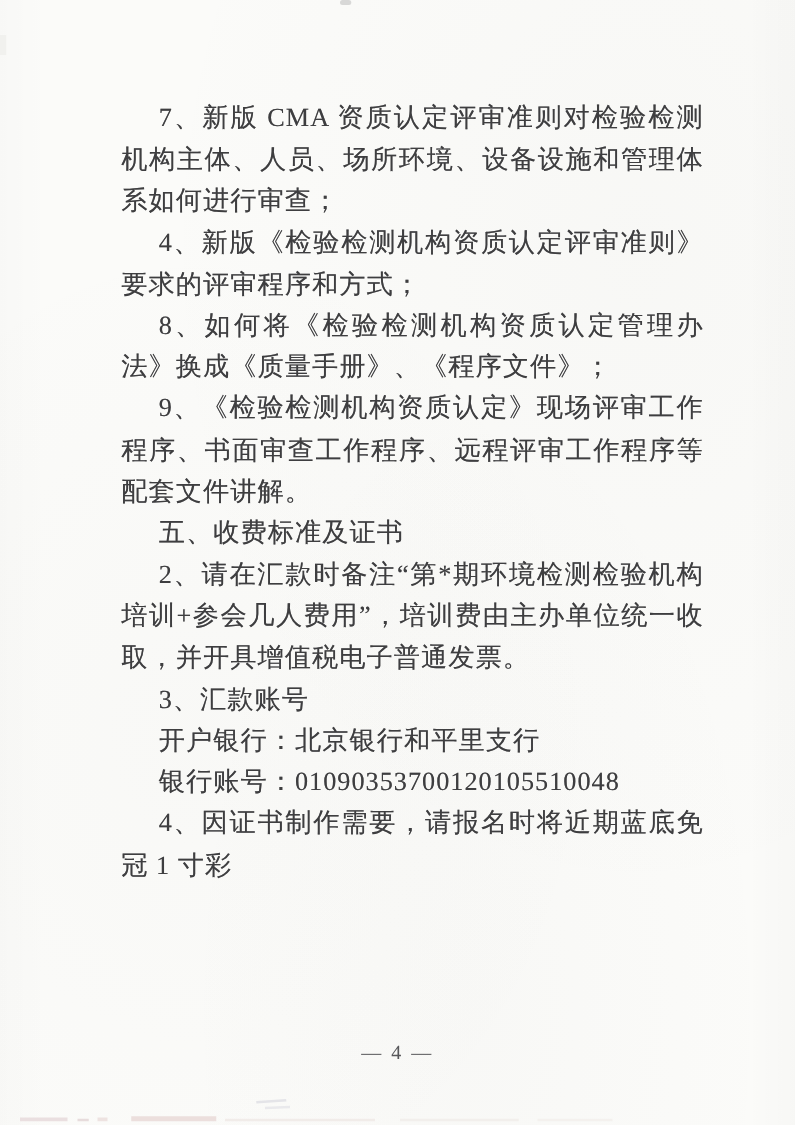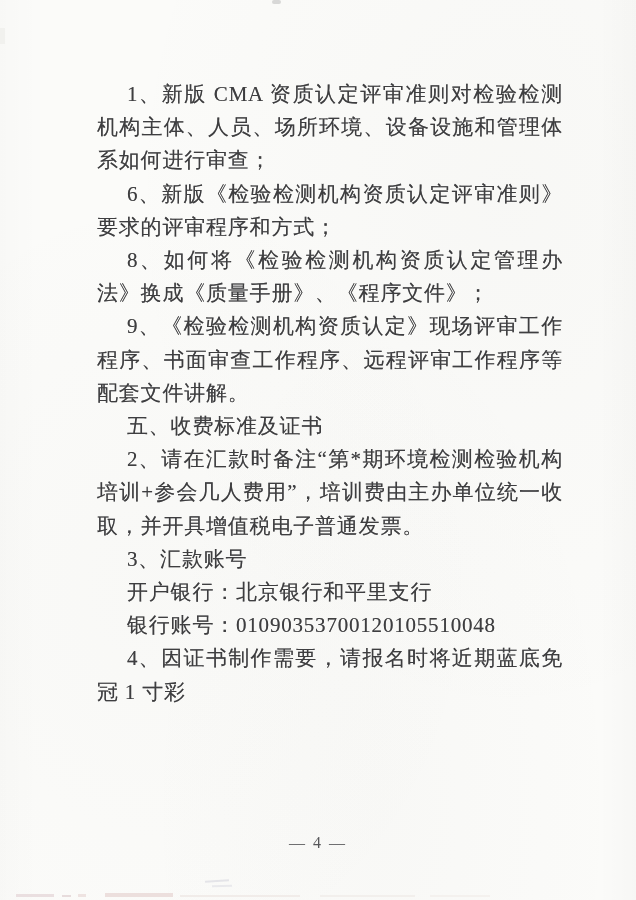--- a/index.html
+++ b/index.html
@@ -53,22 +53,22 @@
   .a-bot-3 { left: 78px;  top: 894px; width: 8px;   height: 3px; background: #eee3e1; }
   .a-bot-4 { left: 105px; top: 893px; width: 68px;  height: 4px; background: #ecdfdd; }
   .a-bot-5 { left: 180px; top: 895px; width: 120px; height: 2px; background: #f1ece9; }
   .a-bot-6 { left: 320px; top: 895px; width: 95px;  height: 2px; background: #f2efec; }
   .a-bot-7 { left: 430px; top: 895px; width: 60px;  height: 2px; background: #f4f1ee; }
 </style>
 </head>
 <body>
 
 <div class="doc-content">
-  <p class="para">1、新版 CMA 资质认定评审准则对检验检测机构主体、人员、场所环境、设备设施和管理体系如何进行审查；</p>
-  <p class="para">6、新版《检验检测机构资质认定评审准则》要求的评审程序和方式；</p>
+  <p class="para">7、新版 CMA 资质认定评审准则对检验检测机构主体、人员、场所环境、设备设施和管理体系如何进行审查；</p>
+  <p class="para">4、新版《检验检测机构资质认定评审准则》要求的评审程序和方式；</p>
   <p class="para">8、如何将《检验检测机构资质认定管理办法》换成《质量手册》、《程序文件》；</p>
   <p class="para">9、《检验检测机构资质认定》现场评审工作程序、书面审查工作程序、远程评审工作程序等配套文件讲解。</p>
   <p class="para">五、收费标准及证书</p>
   <p class="para">2、请在汇款时备注“第*期环境检测检验机构培训+参会几人费用”，培训费由主办单位统一收取，并开具增值税电子普通发票。</p>
   <p class="para">3、汇款账号</p>
   <p class="para">开户银行：北京银行和平里支行</p>
   <p class="para">银行账号：01090353700120105510048</p>
   <p class="para">4、因证书制作需要，请报名时将近期蓝底免冠 1 寸彩</p>
 </div>
 

